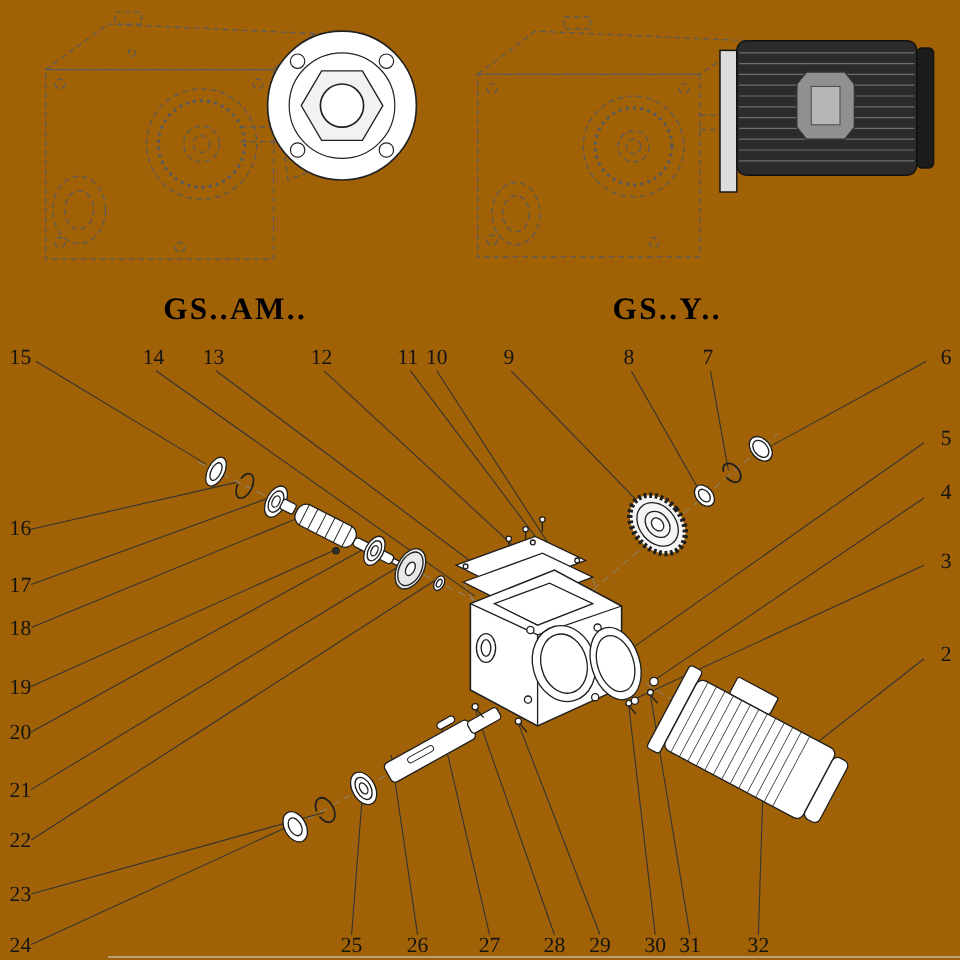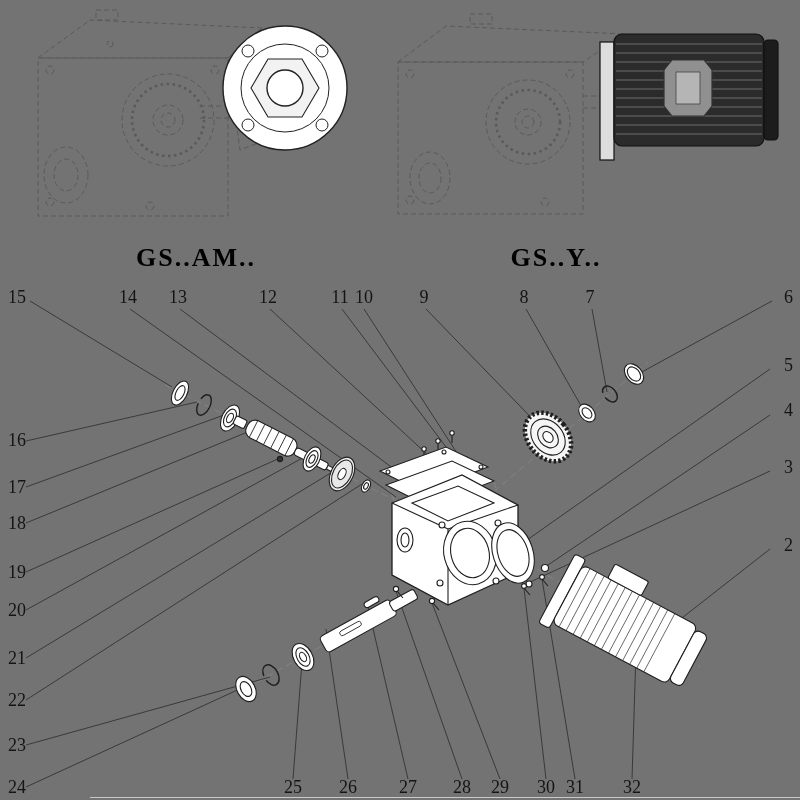--- a/index.html
+++ b/index.html
@@ -1,17 +1,17 @@
 <!DOCTYPE html>
 <html><head>
 <meta charset="utf-8">
 <style>
   html,body{margin:0;padding:0;background:#ffffff;}
   .canvas{
-    position:relative;width:800px;height:800px;background:#737373;overflow:hidden;
+    position:relative;width:800px;height:800px;background:#a16207;overflow:hidden;
     font-family:"Liberation Serif","DejaVu Serif",serif;
   }
   .canvas svg{position:absolute;left:0;display:block;}
   #top-svg{top:0;}
   #bottom-svg{top:285px;}
   text.callout{font-size:18px;fill:#141414;}
   text.variant{font-size:26px;font-weight:bold;letter-spacing:2px;fill:#000;}
   .bottom-edge{position:absolute;left:90px;right:0;bottom:2px;height:1px;background:#c9c9c9;}
 </style>
 </head>

